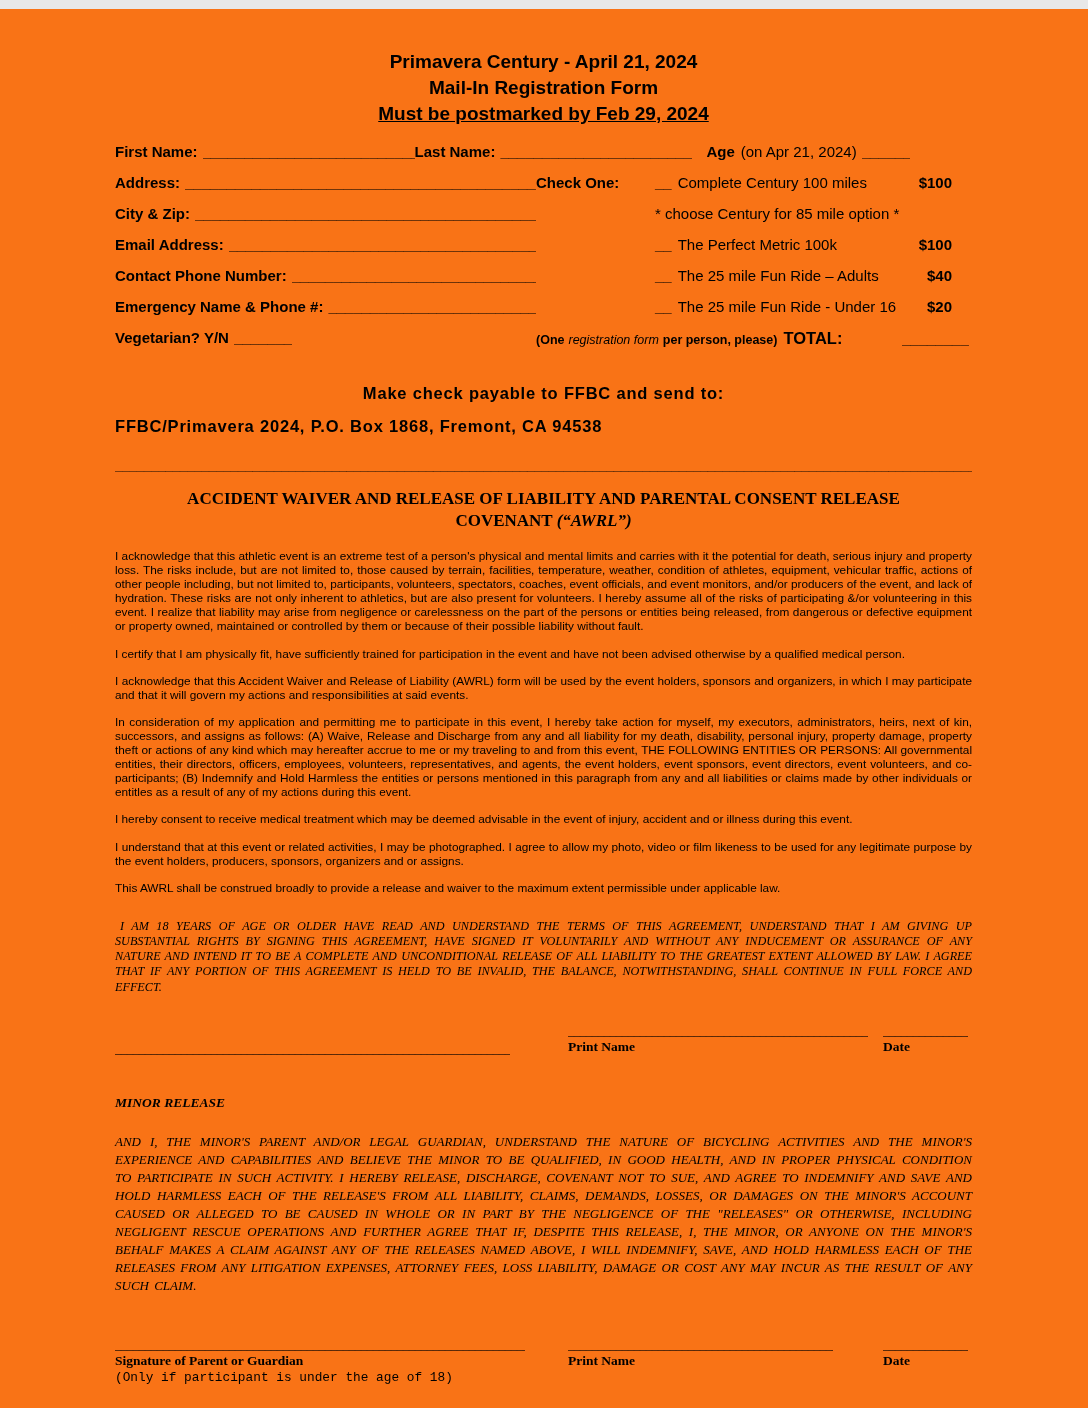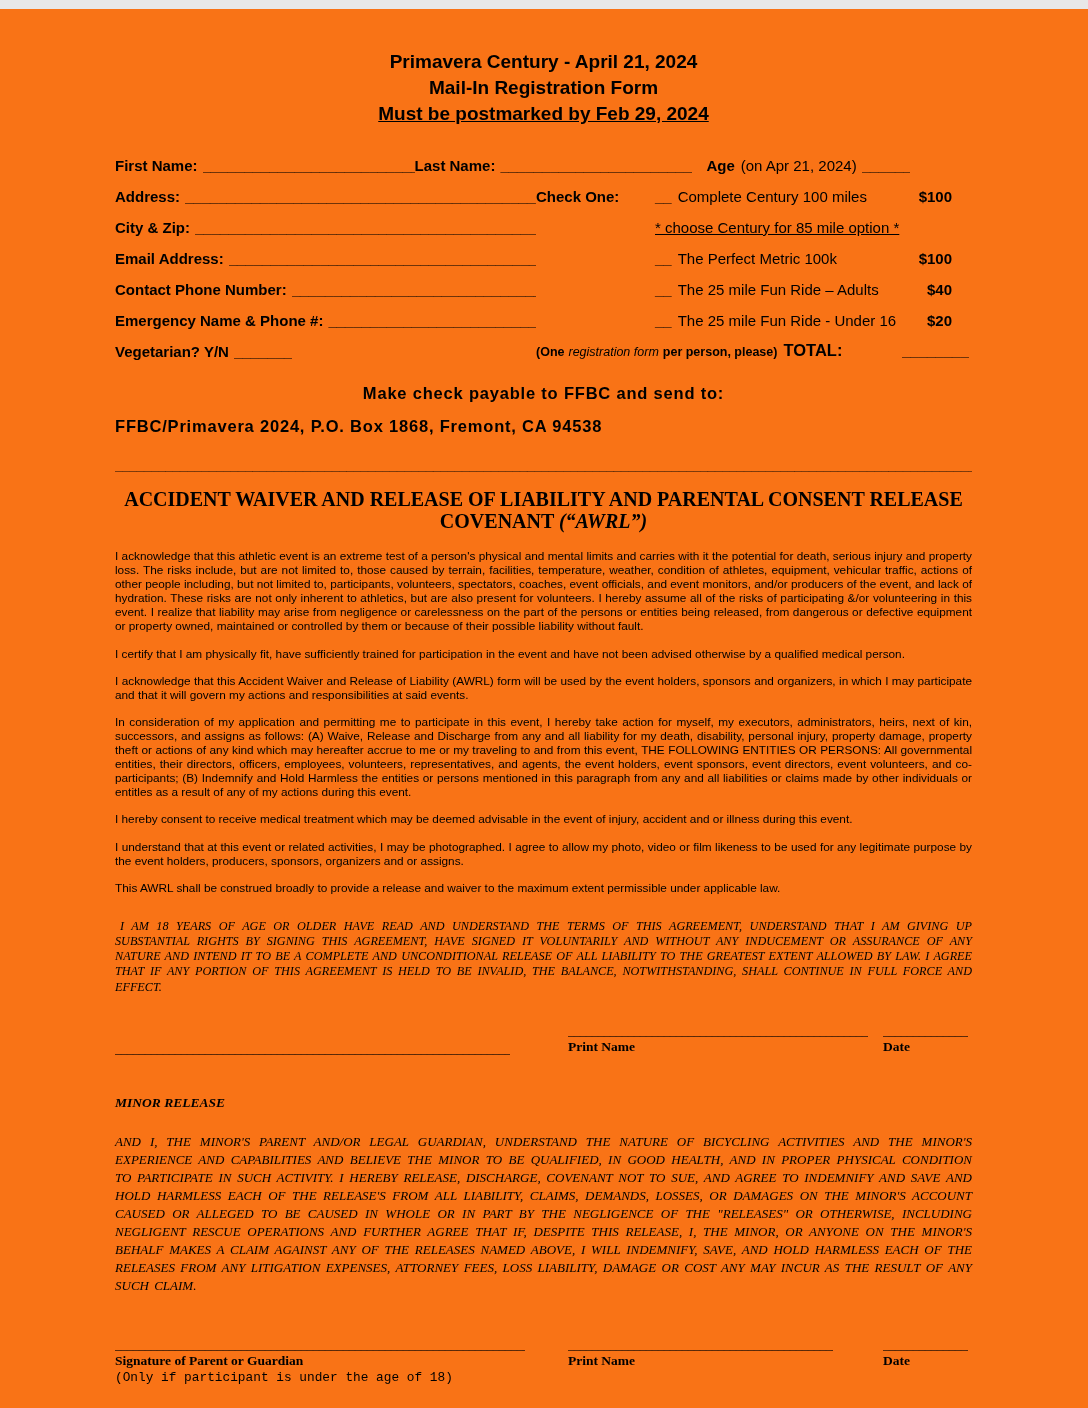--- a/index.html
+++ b/index.html
@@ -6,49 +6,49 @@
   .page{
     width:1088px;height:1408px;background:#f97316;color:#000;
     box-sizing:border-box;padding:40px 116px 0 115px;position:relative;
     font-family:"Liberation Sans",sans-serif;margin:9px auto;overflow:hidden;
   }
   
   .header{text-align:center;font-weight:bold;font-size:19px;line-height:26px;}
   .header .u{text-decoration:underline;}
   
   .formsec{margin-top:16px;font-size:15px;font-weight:bold;}
-  .frow{display:flex;align-items:flex-end;height:31px;white-space:nowrap;}
+  .frow{display:flex;align-items:flex-start;height:31px;white-space:nowrap;}
   .fleft{display:flex;flex:0 0 421px;align-items:baseline;white-space:nowrap;min-width:0;}
   .fright{display:flex;flex:1;align-items:baseline;white-space:nowrap;min-width:0;}
   .fblank{flex:1;overflow:hidden;margin-left:5px;min-width:0;}
   .bfix{display:inline-block;overflow:hidden;vertical-align:baseline;}
   .w212{width:212px;margin-left:5px;}
   .w192{width:192px;margin-left:5px;}
   .w48{width:48px;margin-left:5px;}
   .w58{width:58px;margin-left:5px;}
   .checkone{flex:0 0 119px;font-weight:bold;}
   .spacer{flex:0 0 119px;}
   .optblank{font-weight:bold;margin-right:6px;}
   .optlabel{font-weight:normal;}
-  .optnote{font-weight:normal;text-decoration:underline;}
+  .optnote{font-weight:normal;}
   .optprice{margin-left:auto;font-weight:bold;padding-right:20px;}
   .lbl2{margin-left:0;}
   .agenote{font-weight:normal;margin-left:6px;}
   
   .onenote-b{font-size:12.5px;font-weight:bold;}
   .onenote-i{font-size:12.5px;font-weight:normal;font-style:italic;margin:0 4px;}
   .total-label{font-size:16.5px;font-weight:bold;margin-left:6px;}
   .total-blank{margin-left:auto;width:50px;overflow:hidden;display:inline-block;padding-right:20px;}
   
   .pay1{text-align:center;font-weight:bold;font-size:16.5px;margin-top:24px;letter-spacing:0.8px;}
   .pay2{font-weight:bold;font-size:16.5px;margin-top:14px;letter-spacing:0.8px;}
   
   .divider{margin-top:22px;overflow:hidden;white-space:nowrap;height:20px;font-size:13px;font-weight:bold;}
   
-  .wtitle{margin-top:10px;text-align:center;font-family:"Liberation Serif",serif;font-weight:bold;font-size:20px;line-height:22px;}
+  .wtitle{margin-top:10px;text-align:center;font-family:"Liberation Serif",serif;font-weight:bold;font-size:17px;line-height:22px;}
   .it{font-style:italic;}
   .wp{font-size:11.8px;line-height:14.1px;text-align:justify;margin-top:13px;}
   .wp.first{margin-top:17px;}
   .wcaps{font-family:"Liberation Serif",serif;font-style:italic;font-size:12.2px;line-height:15.2px;text-align:justify;margin-top:24px;text-indent:5px;word-spacing:1px;}
   
   .sigrow{display:flex;margin-top:30px;font-family:"Liberation Serif",serif;align-items:flex-end;}
   .sigcol1{width:415px;}
   .siggap1{width:38px;}
   .sigcol2{width:300px;}
   .siggap2{width:15px;}

